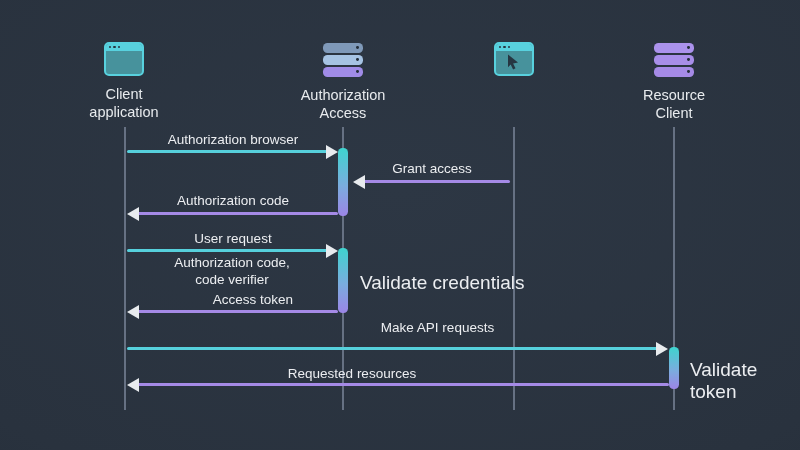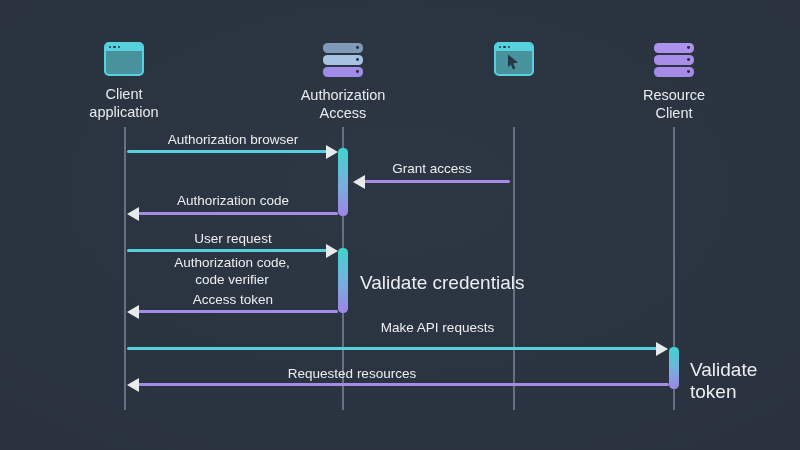--- a/index.html
+++ b/index.html
@@ -133,21 +133,21 @@
 
   <div class="mlabel" style="left:127px;top:231px;width:212px;">User request</div>
   <div class="arr right teal" style="left:127px;top:243px;width:211px;">
     <div class="shaft"></div>
       <div class="tip"></div>
   </div>
 
   <div class="mlabel" style="left:132px;top:255px;width:200px;">Authorization code,
 code verifier</div>
 
-  <div class="mlabel" style="left:127px;top:292px;width:212px;">Access token</div>
+  <div class="mlabel" style="left:127px;top:292px;width:212px;padding-left:20px;">Access token</div>
   <div class="arr left purple" style="left:127px;top:304px;width:211px;">
     <div class="shaft"></div>
       <div class="tip"></div>
   </div>
 
   <div class="mlabel" style="left:127px;top:320px;width:541px;margin-left:40px;">Make API requests</div>
   <div class="arr right teal" style="left:127px;top:341px;width:541px;">
     <div class="shaft"></div>
       <div class="tip"></div>
   </div>

